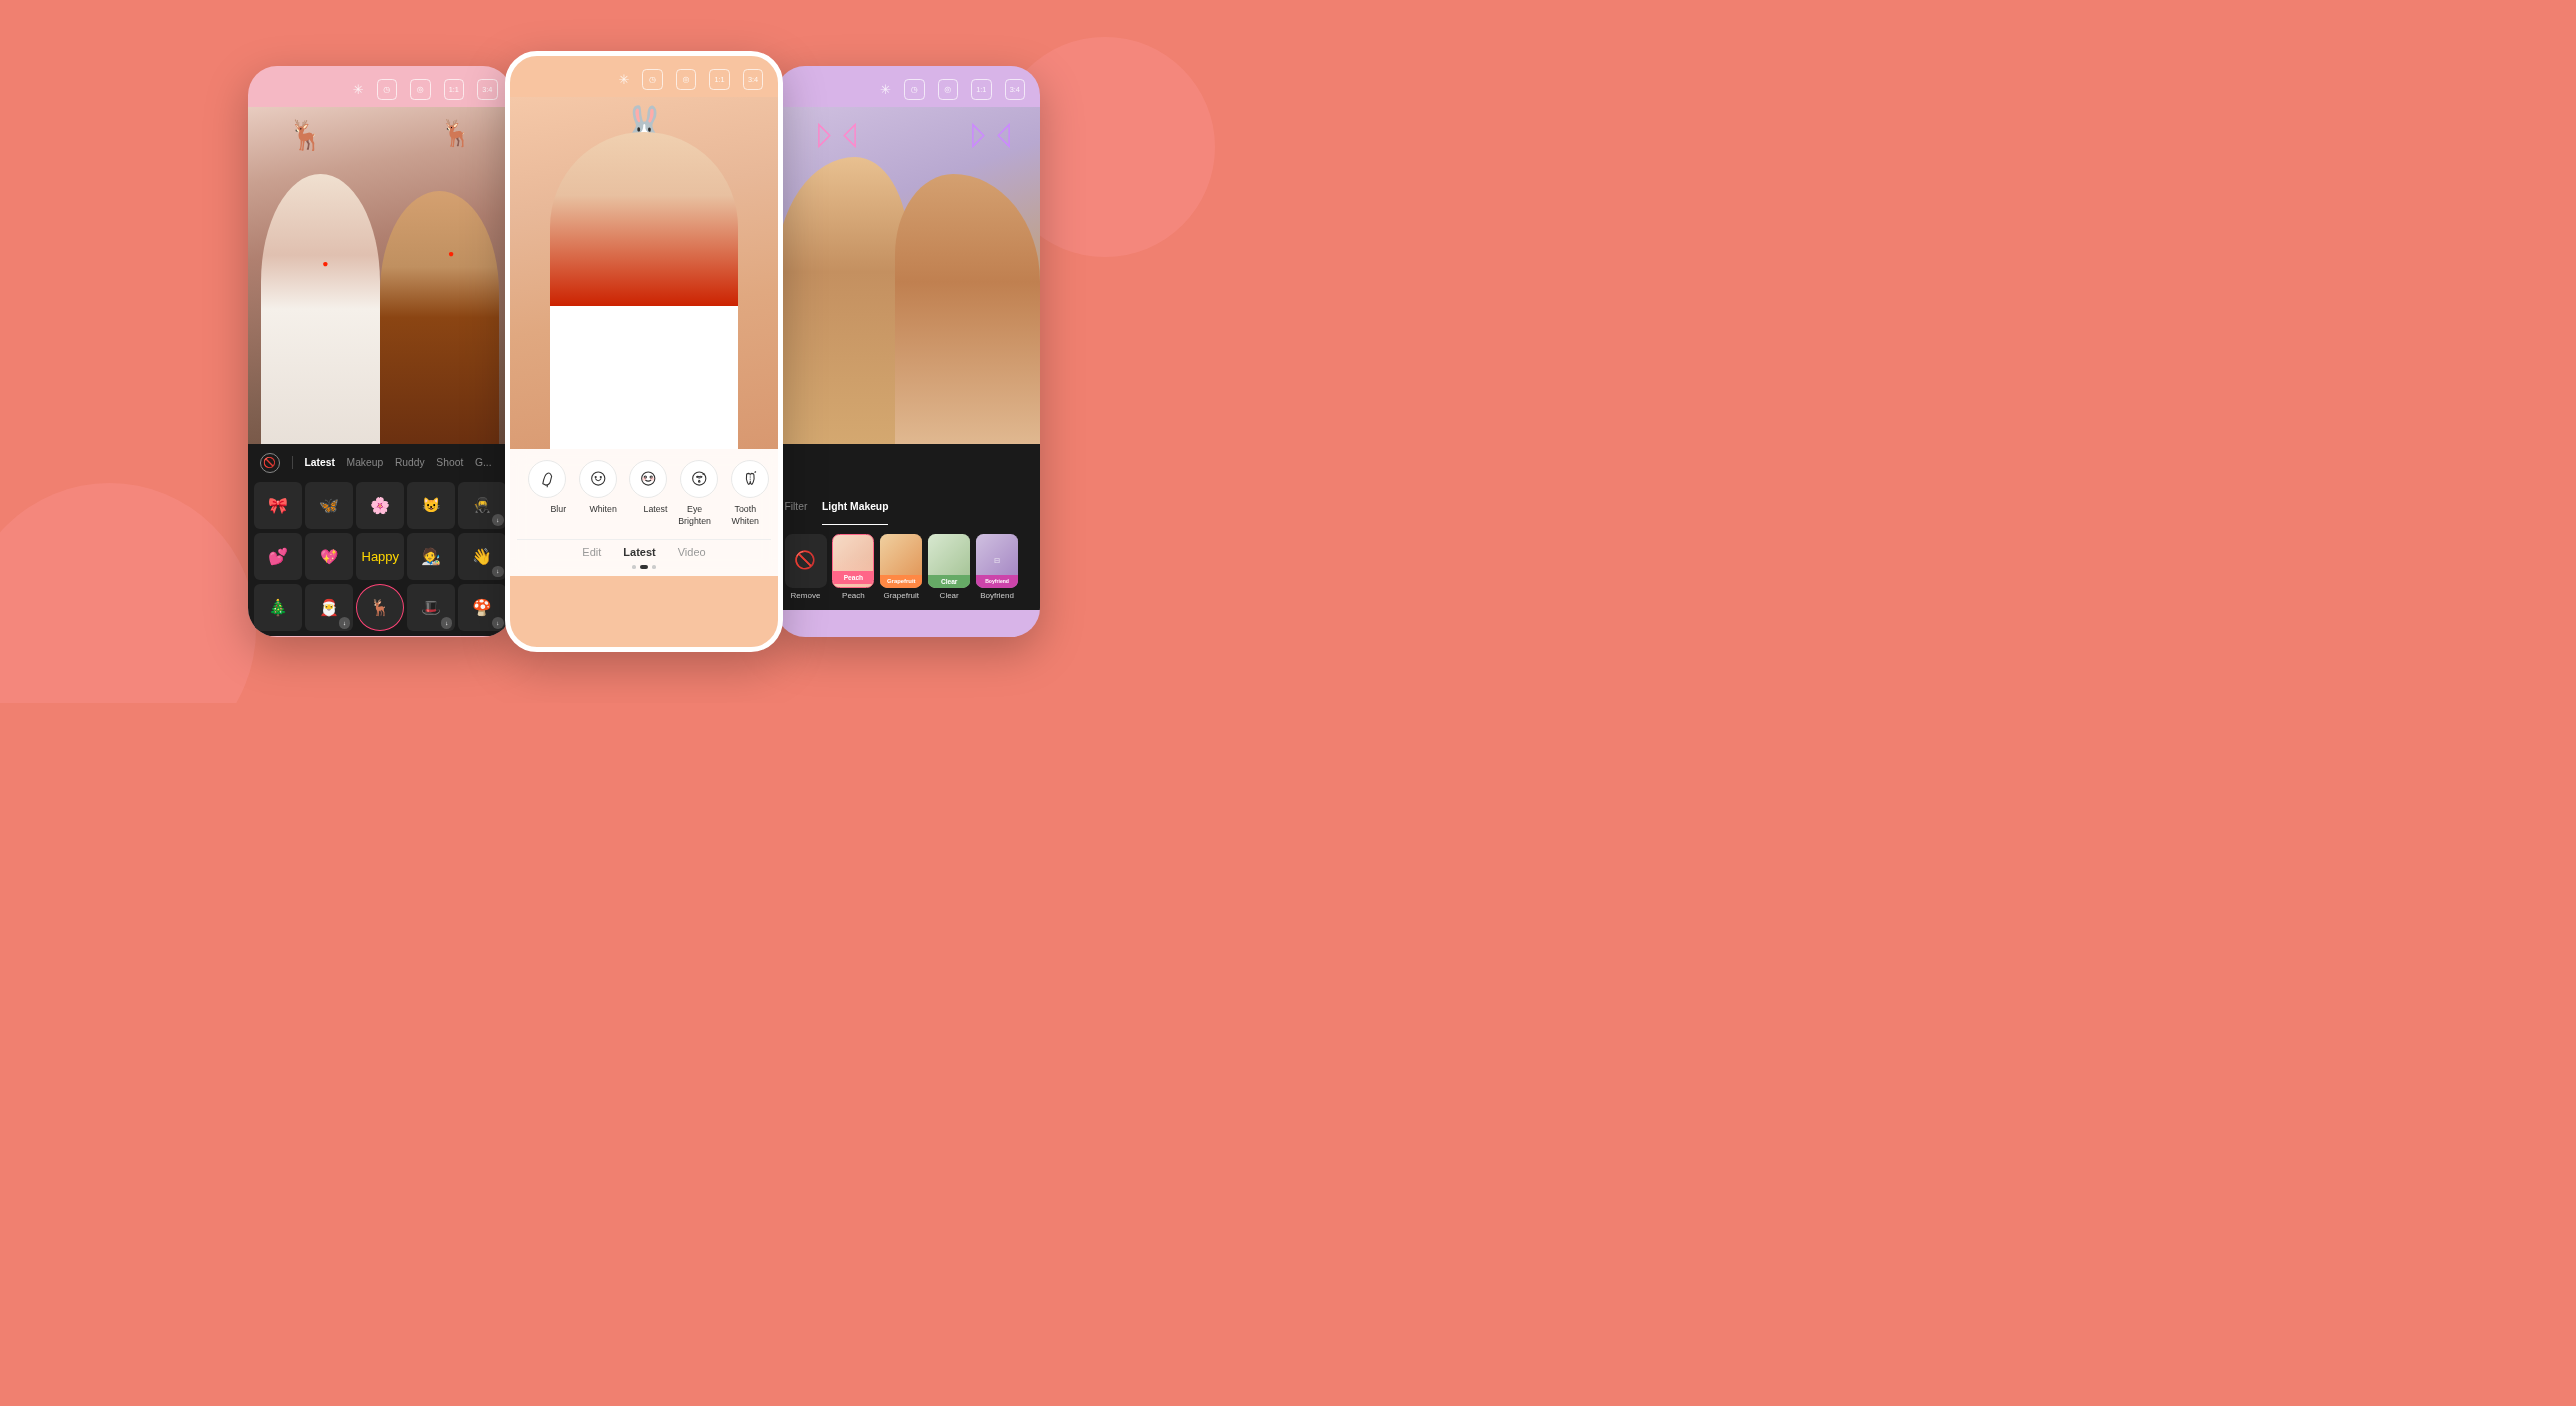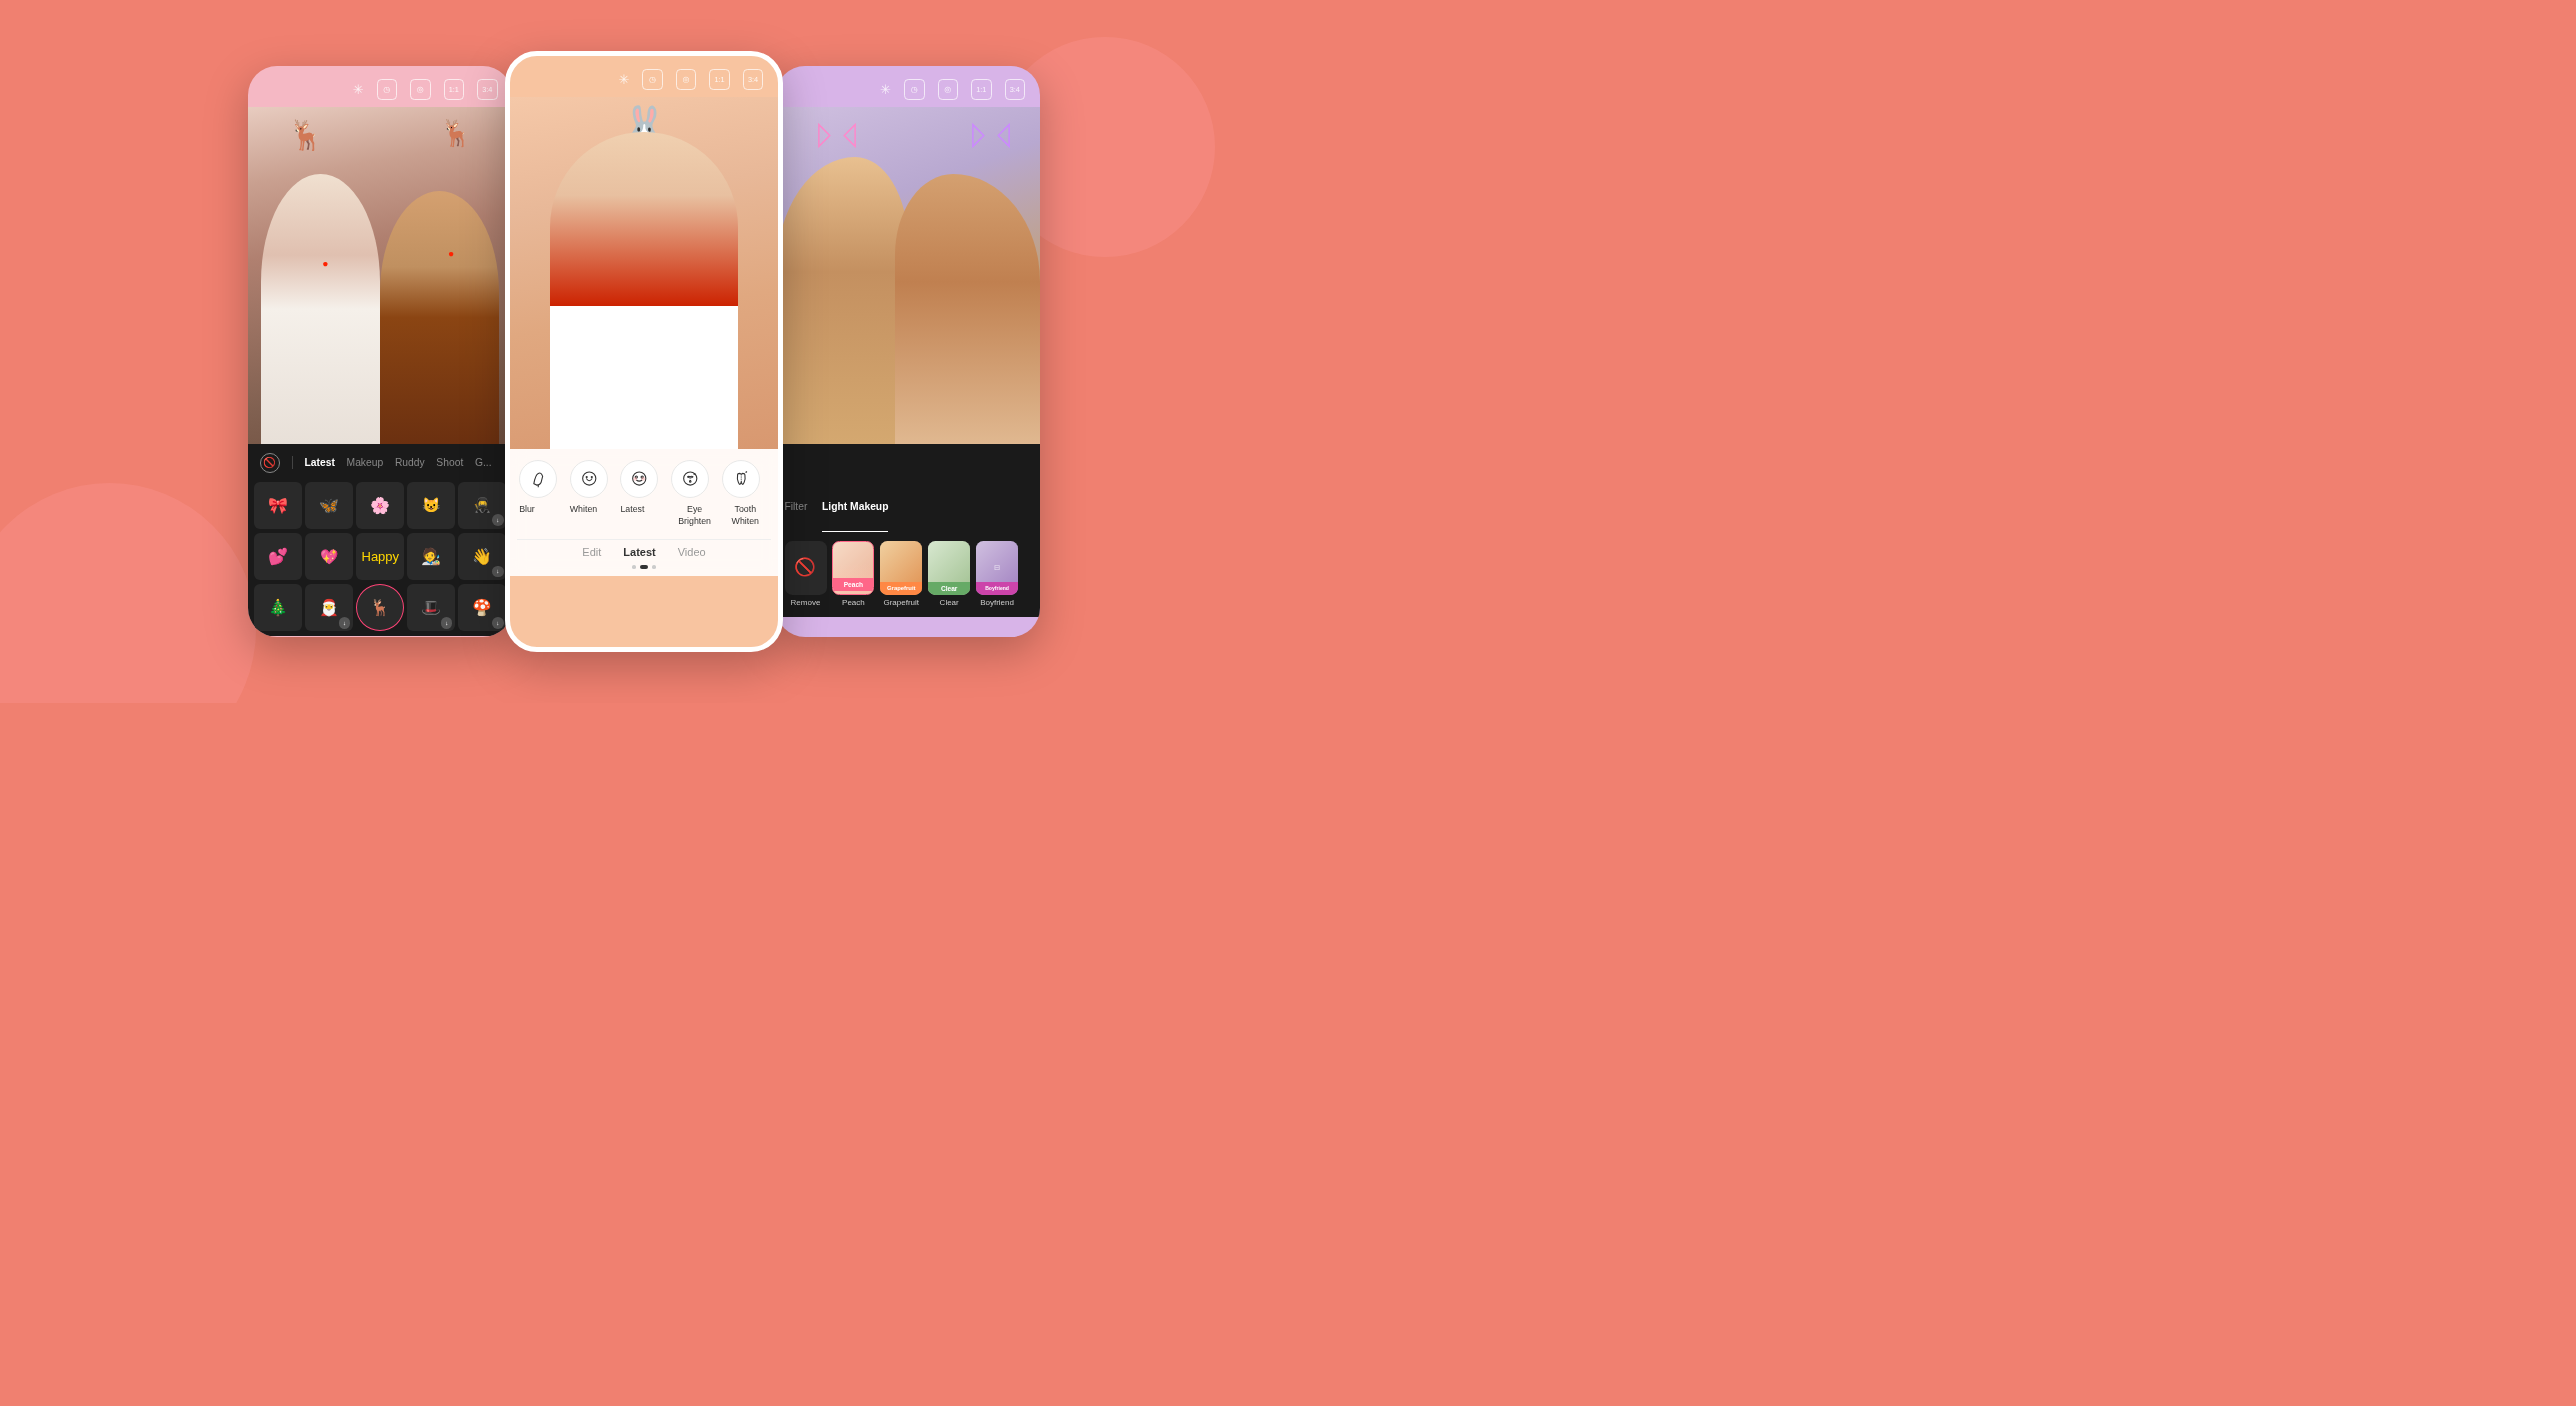--- a/index.html
+++ b/index.html
@@ -178,21 +178,21 @@
     }
     .beauty-tools {
       display: flex;
       justify-content: space-around;
       align-items: flex-start;
       margin-bottom: 11.7px;
     }
     .beauty-tool {
       display: flex;
       flex-direction: column;
-      align-items: flex-start;
+      align-items: flex-end;
       gap: 5.9px;
       width: 47px;
     }
     .tool-icon {
       width: 38px; height: 38px;
       border-radius: 50%;
       background: white;
       border: 1.5px solid #e8e8e8;
       display: flex; align-items: center; justify-content: center;
       font-size: 17.6px;
@@ -246,21 +246,21 @@
     }
     .filter-tab {
       font-size: 10.3px;
       color: #888;
       margin-top: 47px;
     }
     .filter-tab.active {
       color: white;
       font-weight: 700;
       border-bottom: 1.5px solid white;
-      padding-bottom: 19px;
+      padding-bottom: 12px;
     }
     .filter-swatches {
       display: flex;
       gap: 5.9px;
       align-items: center;
     }
     .filter-swatch {
       display: flex;
       flex-direction: column;
       align-items: center;

